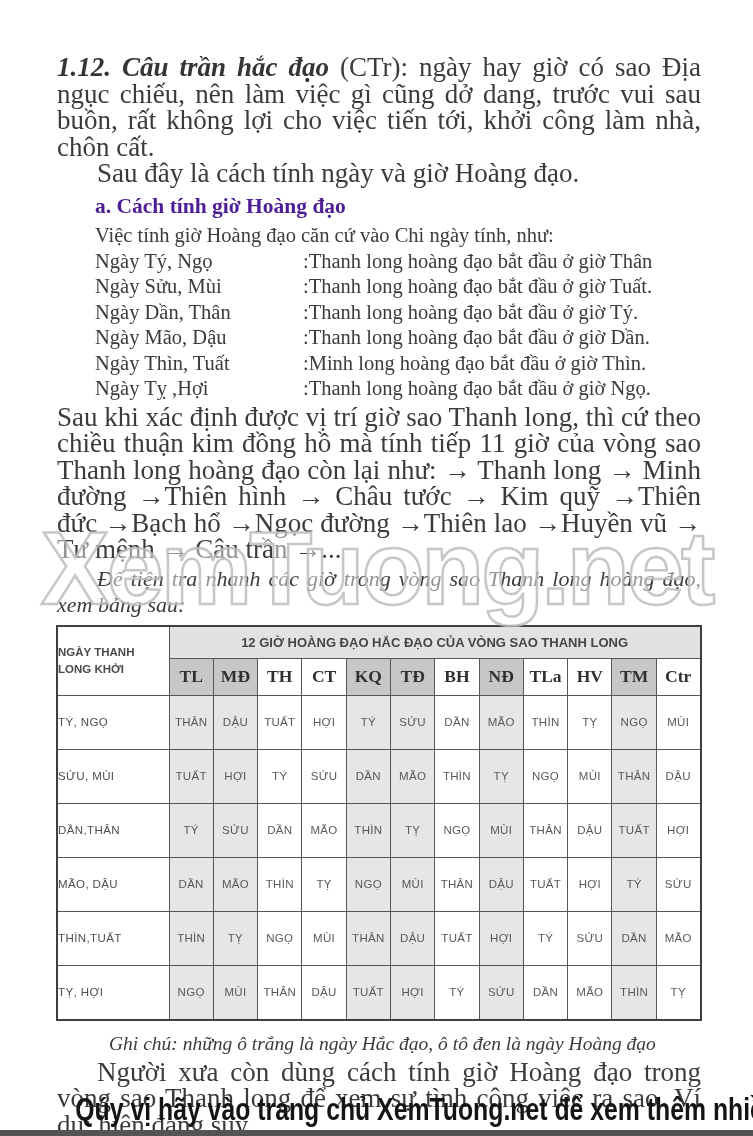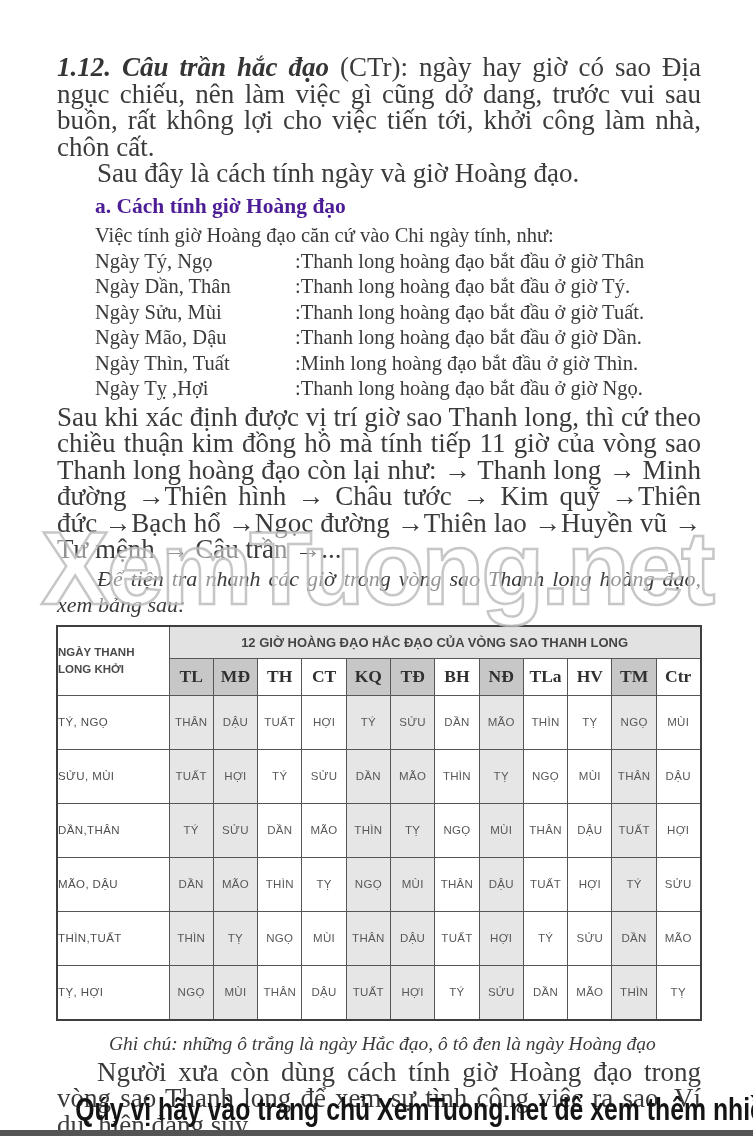--- a/index.html
+++ b/index.html
@@ -8,21 +8,21 @@
     margin:0 auto;overflow:hidden;
     font-family:"Liberation Serif","DejaVu Serif",serif;color:#3b3b3b;
   }
   .content{position:absolute;left:57px;top:54px;width:644px;}
   .para{font-size:27px;line-height:26.5px;text-align:justify;margin:0;}
   .first-indent{text-indent:40px;}
   .lead-bi{font-weight:bold;font-style:italic;color:#353535;}
   .heading-a{font-family:"Liberation Serif","DejaVu Serif",serif;font-weight:bold;
     font-size:21.5px;line-height:29px;margin:5px 0 1px 38px;color:#4c1d95;}
   .intro{font-size:20.5px;line-height:27px;margin:0 0 0 38px;}
-  .day-rule-row{display:flex;font-size:20.5px;line-height:25.5px;}
+  .day-rule-row{display:flex;font-size:20.5px;line-height:25.5px;gap:8px;}
   .day-label{margin-left:38px;width:200px;flex:0 0 auto;}
   .day-rule{flex:1;}
   .arrow-para{margin-top:2px;}
   .lead-italic{font-style:italic;font-size:22px;line-height:26.5px;
     text-align:justify;text-indent:40px;margin:3px 0 0 0;}
   
   .ztable{border-collapse:collapse;table-layout:fixed;width:644px;margin:6px 0 0 -1px;
     border:2px solid #3f3f3f;}
   .ztable td,.ztable th{border:1px solid #565656;padding:0;overflow:hidden;}
   .corner-th{width:112px;background:#fff;vertical-align:middle;
@@ -71,26 +71,26 @@
     <div class="heading-a">a. Cách tính giờ Hoàng đạo</div>
 
     <p class="intro">Việc tính giờ Hoàng đạo căn cứ vào Chi ngày tính, như:</p>
 
     <div id="day-rules">
         <div class="day-rule-row">
           <span class="day-label">Ngày Tý, Ngọ</span>
           <span class="day-rule">:Thanh long hoàng đạo bắt đầu ở giờ Thân</span>
         </div>
         <div class="day-rule-row">
+          <span class="day-label">Ngày Sửu, Mùi</span>
+          <span class="day-rule">:Thanh long hoàng đạo bắt đầu ở giờ Tuất.</span>
+        </div>
+        <div class="day-rule-row">
           <span class="day-label">Ngày Dần, Thân</span>
           <span class="day-rule">:Thanh long hoàng đạo bắt đầu ở giờ Tý.</span>
-        </div>
-        <div class="day-rule-row">
-          <span class="day-label">Ngày Sửu, Mùi</span>
-          <span class="day-rule">:Thanh long hoàng đạo bắt đầu ở giờ Tuất.</span>
         </div>
         <div class="day-rule-row">
           <span class="day-label">Ngày Mão, Dậu</span>
           <span class="day-rule">:Thanh long hoàng đạo bắt đầu ở giờ Dần.</span>
         </div>
         <div class="day-rule-row">
           <span class="day-label">Ngày Thìn, Tuất</span>
           <span class="day-rule">:Minh long hoàng đạo bắt đầu ở giờ Thìn.</span>
         </div>
         <div class="day-rule-row">

